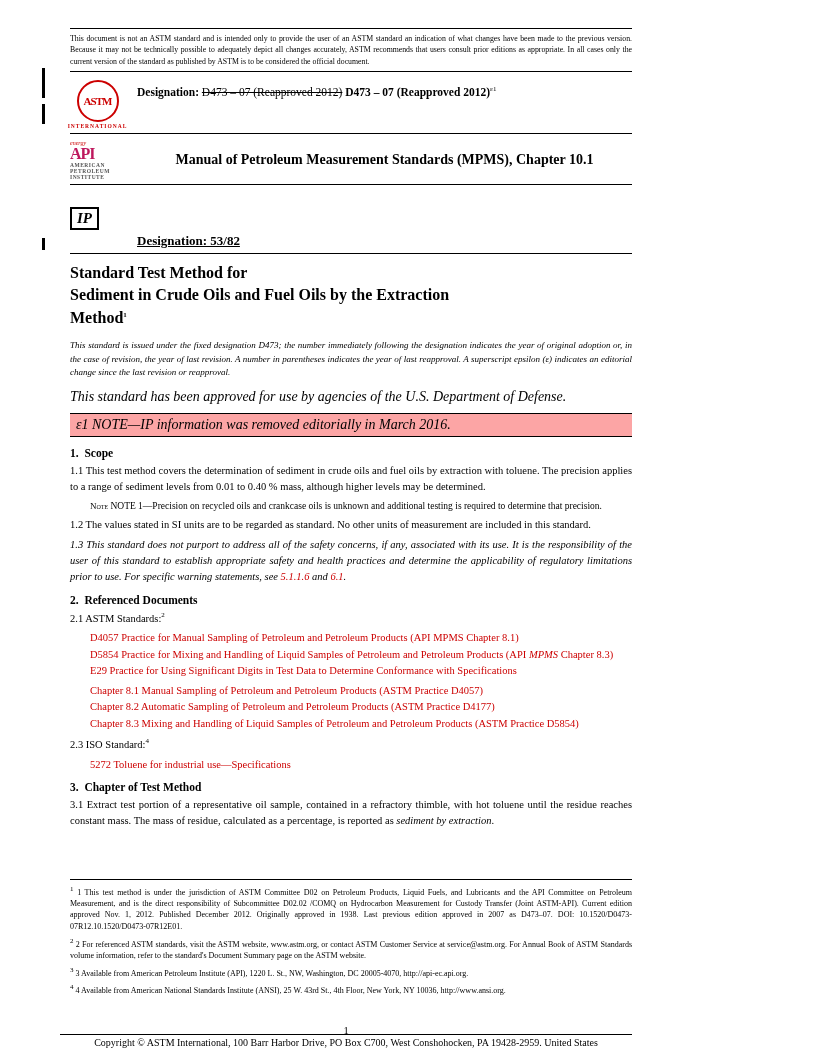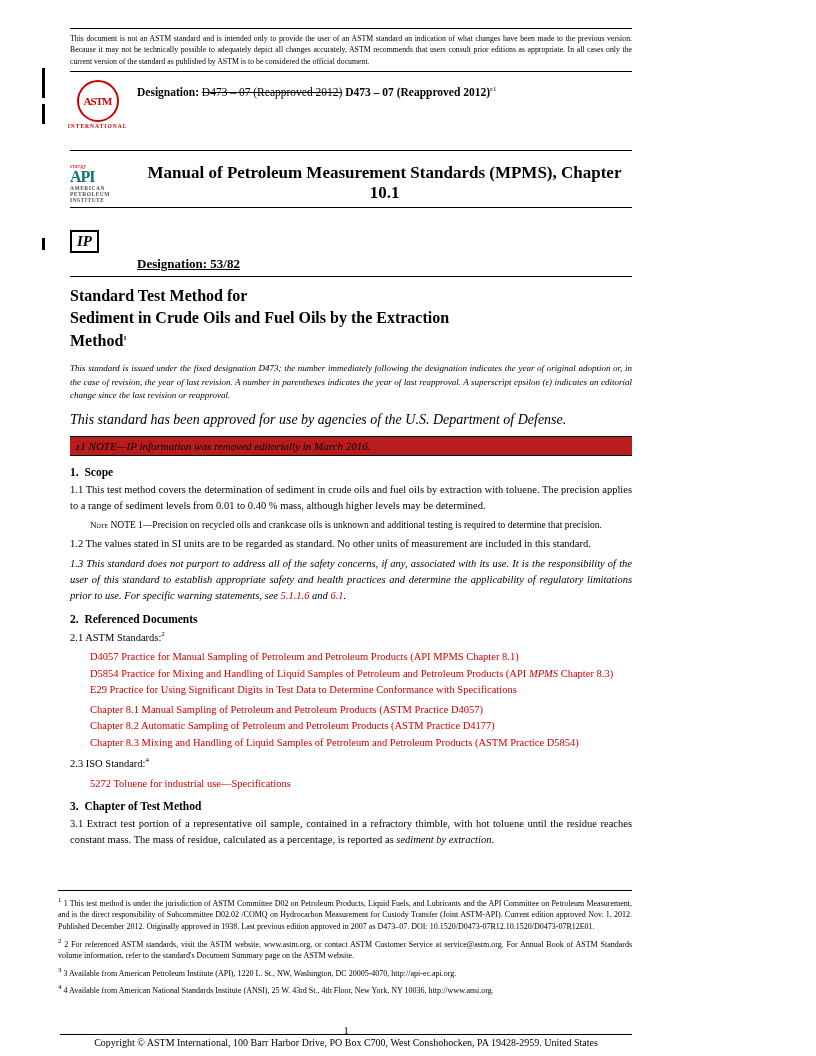--- a/index.html
+++ b/index.html
@@ -23,23 +23,23 @@
       line-height: 1.45;
       text-align: justify;
       margin-bottom: 8px;
       border-top: 1px solid #000;
       border-bottom: 1px solid #000;
       padding: 4px 0;
     }
     .header-section {
       display: flex;
       align-items: flex-start;
-      margin-bottom: 8px;
-      border-bottom: 1px solid #000;
-      padding-bottom: 21px;
+      margin-bottom: 2px;
+      border-bottom: 1px solid #000;
+      padding-bottom: 4px;
       justify-content: flex-end;
     }
     .astm-logo {
       width: 55px;
       min-width: 55px;
       margin-right: 12px;
       display: flex;
       flex-direction: column;
       align-items: center;
     }
@@ -93,33 +93,33 @@
       align-items: flex-start;
     }
     .api-energy {
       font-size: 6px;
       color: #c00;
       font-style: italic;
     }
     .api-text {
       font-size: 16px;
       font-weight: bold;
-      color: #0f766e;
+      color: #be185d;
       letter-spacing: -1px;
       line-height: 1;
     }
     .api-subtitle {
       font-size: 5.5px;
       color: #555;
       letter-spacing: 0.5px;
       font-weight: bold;
     }
     .manual-title {
       flex: 1;
-      font-size: 17px;
+      font-size: 14px;
       font-weight: bold;
       text-align: center;
     }
     .ip-row {
       display: flex;
       align-items: center;
       padding-bottom: 4px;
       margin-bottom: 8px;
       border-bottom: 1px solid #000;
     }
@@ -160,24 +160,24 @@
     .approved-notice {
       font-size: 14px;
       font-style: italic;
       line-height: 1.5;
       margin-bottom: 6px;
     }
     .note-box {
       border-top: 1px solid #000;
       border-bottom: 1px solid #000;
       padding: 3px 6px;
-      font-size: 11px;
+      font-size: 14px;
       font-style: italic;
       margin-bottom: 10px;
-      background: #b91c1c;
+      background: #fca5a5;
     }
     .section-heading {
       font-size: 11.5px;
       font-weight: bold;
       margin: 8px 0 4px 0;
     }
     .para {
       font-size: 10.5px;
       line-height: 1.55;
       text-align: justify;
@@ -206,21 +206,21 @@
     }
     .ref-item {
       font-size: 10.5px;
       line-height: 1.55;
       text-align: justify;
       color: #c00;
     }
     .footnote-area {
       position: absolute;
       bottom: 60px;
-      left: 58px;
+      left: 70px;
       right: 60px;
       border-top: 1px solid #000;
       padding-top: 4px;
     }
     .footnote-text {
       font-size: 8px;
       line-height: 1.45;
       text-align: justify;
     }
     .page-number {

